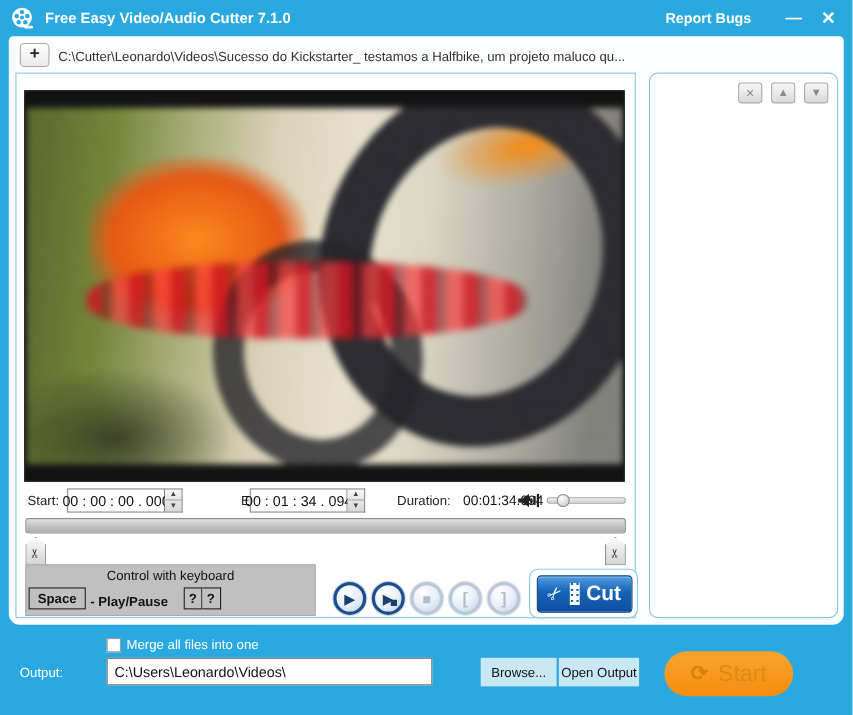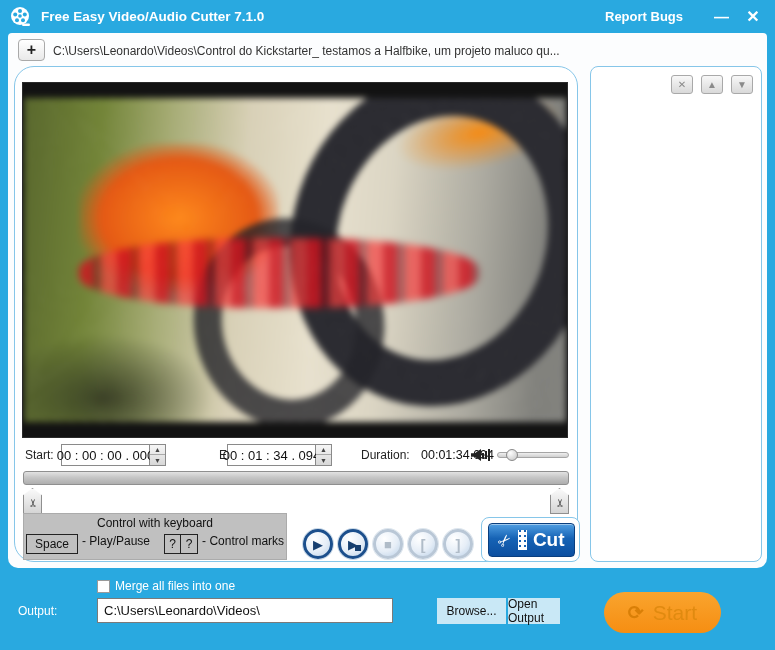--- a/index.html
+++ b/index.html
@@ -20,21 +20,21 @@
   .content { position:absolute; left:8px; top:33px; width:759px; height:535px; background:#fcfdfe; border-radius:4px 4px 10px 10px; }
 
   
   .plus-btn { position:absolute; left:10px; top:6px; width:27px; height:22px; border:1px solid #a9a9a9; border-radius:4px;
               background:linear-gradient(#ffffff,#e9e9e9); font-size:16px; font-weight:bold; color:#222;
               display:flex; align-items:center; justify-content:center; line-height:1; cursor:pointer; }
   .file-tab { position:absolute; left:45px; top:11px; font-size:12px; color:#333; white-space:nowrap; cursor:pointer; }
 
   
   .player-panel { position:absolute; left:6px; top:33px; width:564px; height:496px; background:#fff;
-                  border:1px solid #86c6e9; border-radius:20px; }
+                  border:1px solid #86c6e9; border-radius:0; }
 
   .video { position:absolute; left:7px; top:15px; width:546px; height:356px; background:#121212; border:1px solid #2a2a2a; overflow:hidden; }
   .video-art { position:absolute; left:1px; right:1px; top:15px; bottom:15px; overflow:hidden;
                background:linear-gradient(95deg,#55622e 0%,#70803c 14%,#a3a877 26%,#d6cfb8 40%,#e6e0cf 54%,#d9d4c4 66%,#a9a79e 82%,#7e7e7a 94%);
                filter:blur(3px) saturate(1.15); }
   .wheel-big { position:absolute; left:268px; top:-30px; width:300px; height:340px; border:46px solid #26262b; border-radius:50%; transform:rotate(18deg); }
   .wheel-small { position:absolute; left:170px; top:120px; width:190px; height:210px; border:28px solid rgba(30,30,35,.8); border-radius:50%; transform:rotate(-10deg); }
   .blob-orange { position:absolute; left:55px; top:45px; width:200px; height:150px;
                  background:radial-gradient(ellipse at center,#f08726 0%,#d4571a 55%,rgba(212,87,26,0) 75%); }
   .streak-orange { position:absolute; left:370px; top:0px; width:170px; height:70px; transform:rotate(-12deg);
@@ -74,21 +74,21 @@
              background:linear-gradient(#e2e2e2,#c6c6c6 45%,#aeaeae); cursor:pointer; }
   .marker { position:absolute; top:421px; width:19px; height:26px; cursor:pointer; }
   .marker .shape { width:100%; height:100%; background:linear-gradient(#fafafa,#d5d5d5); border:1px solid #8f8f8f;
                    clip-path:polygon(50% 0, 100% 28%, 100% 100%, 0 100%, 0 28%); display:flex; align-items:flex-end; justify-content:center; }
   .marker .shape span { font-size:11px; color:#333; transform:rotate(-90deg); line-height:20px; }
   .marker.left { left:8px; } .marker.right { left:535px; }
 
   
   .kbd-panel { position:absolute; left:8px; top:446px; width:264px; height:47px; background:#c0c0c0; border:1px solid #ababab; }
   .kbd-title { text-align:center; font-size:12px; color:#111; margin-top:2px; }
-  .kbd-row { display:flex; align-items:flex-start; margin:4px 0 0 2px; font-size:12px; color:#111; }
+  .kbd-row { display:flex; align-items:flex-end; margin:4px 0 0 2px; font-size:12px; color:#111;font-weight:bold; }
   .keycap { border:1px solid #222; height:20px; display:flex; align-items:center; justify-content:center; font-size:12px; color:#111; background:#c0c0c0; }
   .keycap.space { width:52px; margin-right:4px; }
   .keycap.q { width:17px; } .keycap.q2 { border-left:none; margin-right:4px; }
   .kbd-row .sep { margin-right:14px; }
 
   
   .pb-time { position:absolute; left:280px; top:447px; width:215px; text-align:center; font-size:12.5px; color:#111; }
   .pb-row { position:absolute; left:288px; top:462px; display:flex; gap:5px; }
   .pbtn { width:30px; height:30px; border-radius:50%; border:3px solid #1c4f8c; box-shadow:0 0 0 1px #c9d9e8;
           background:radial-gradient(circle at 35% 28%, #ffffff 0%, #e6eef7 55%, #bcd2e8 100%);
@@ -121,21 +121,21 @@
   .bottom { position:absolute; left:0; top:568px; width:775px; height:82px; }
   .merge-row { position:absolute; left:97px; top:11px; display:flex; align-items:flex-end; cursor:pointer; }
   .checkbox { width:13px; height:13px; background:#fff; border:1px solid #9a9a9a; }
   .merge-label { color:#fff; font-size:12px; margin-left:5px; }
   .output-label { position:absolute; left:18px; top:36px; color:#fff; font-size:12px; }
   .output-input { position:absolute; left:97px; top:30px; width:296px; height:25px; background:#fff; border:1px solid #7a7a7a;
                   font-size:13px; color:#111; padding-left:6px; font-family:"Liberation Sans",sans-serif; }
   .flat-btn { position:absolute; top:30px; height:26px; background:#c9e8f6; color:#111; font-size:12px;
               display:flex; align-items:center; justify-content:center; cursor:pointer; }
   .browse-btn { left:437px; width:69px; }
-  .openout-btn { left:508px; width:52px; }
+  .openout-btn { left:508px; width:73px; }
   .start-btn { position:absolute; left:604px; top:24px; width:117px; height:41px; border-radius:21px;
                background:linear-gradient(#f9a42e,#f68e12); display:flex; align-items:center; justify-content:center; gap:9px; cursor:pointer; }
   .start-icon { color:#d97f07; font-size:19px; font-weight:bold; line-height:1; }
   .start-label { color:#e08a10; font-size:21px; font-weight:normal; }
 </style>
 </head>
 <body>
 
 <div class="titlebar">
   <svg class="app-icon" viewBox="0 0 24 24">
@@ -151,21 +151,21 @@
   <span class="app-title">Free Easy Video/Audio Cutter 7.1.0</span>
   <span class="spacer"></span>
   <span class="report-bugs">Report Bugs</span>
   <span class="win-btn min">—</span>
   <span class="win-btn close">✕</span>
 </div>
 
 <div class="content">
 
   <div class="plus-btn">+</div>
-  <div class="file-tab">C:\Users\Leonardo\Videos\Control do Kickstarter_ testamos a Halfbike, um projeto maluco qu...</div>
+  <div class="file-tab">C:\Cutter\Leonardo\Videos\Sucesso do Kickstarter_ testamos a Halfbike, um projeto maluco qu...</div>
 
   <div class="player-panel">
 
     <div class="video">
       <div class="video-art">
         <div class="blob-orange"></div>
         <div class="streak-orange"></div>
         <div class="wheel-big"></div>
         <div class="wheel-small"></div>
         <div class="smear-red"></div>
@@ -215,21 +215,20 @@
         </div>
     </div>
 
     <div class="kbd-panel">
       <div class="kbd-title">Control with keyboard</div>
       <div class="kbd-row">
         <span class="keycap space">Space</span>
         <span class="sep">- Play/Pause</span>
         <span class="keycap q">?</span>
         <span class="keycap q q2">?</span>
-        <span>- Control marks</span>
       </div>
     </div>
 
     <div class="pb-row">
       <div class="pbtn">
           <span class="g">▶</span>
         </div>
       <div class="pbtn">
           <span class="g">▶</span>
           <span class="mini-mark"></span>

